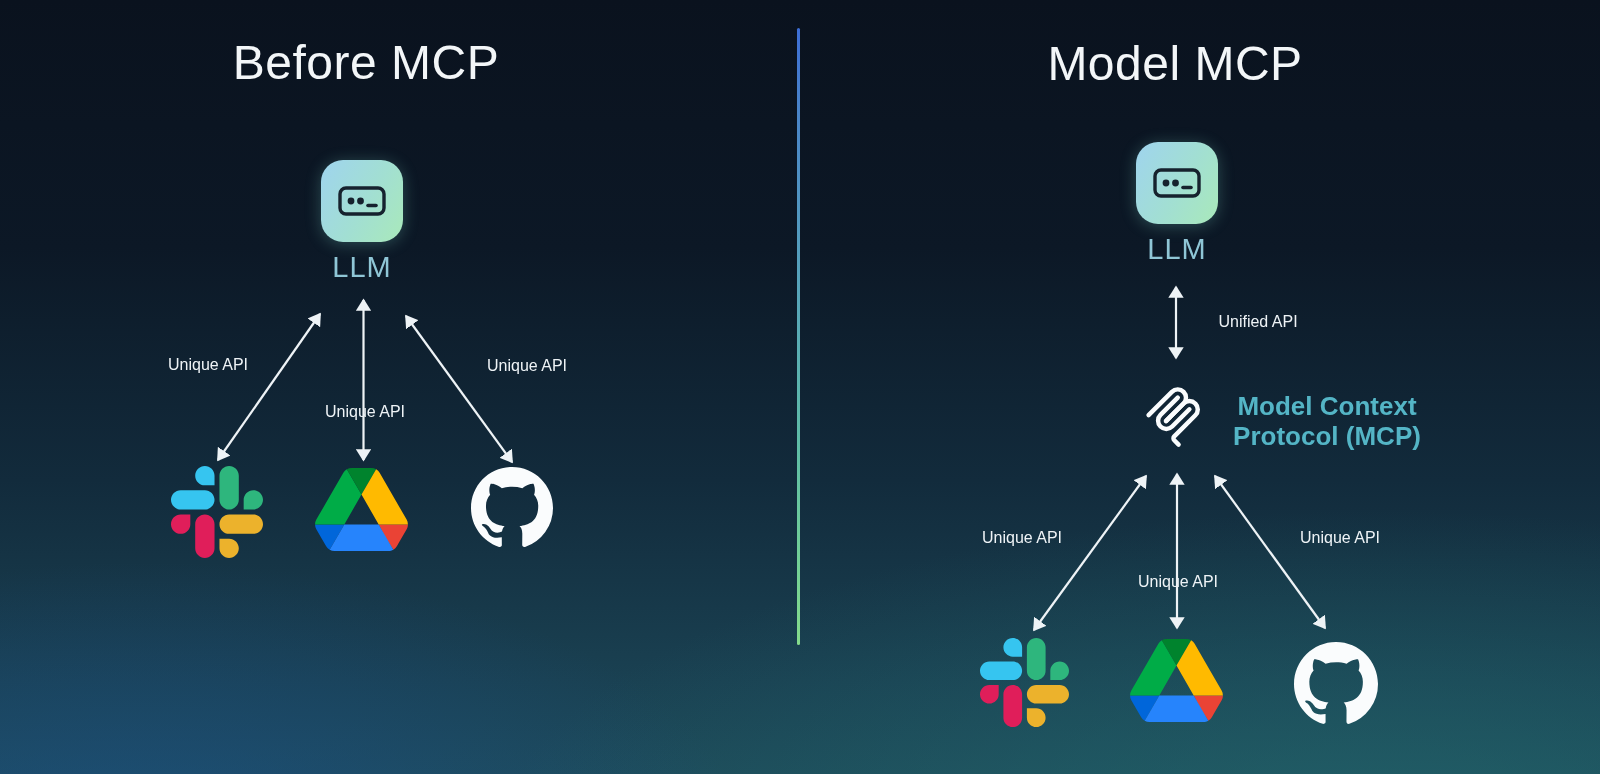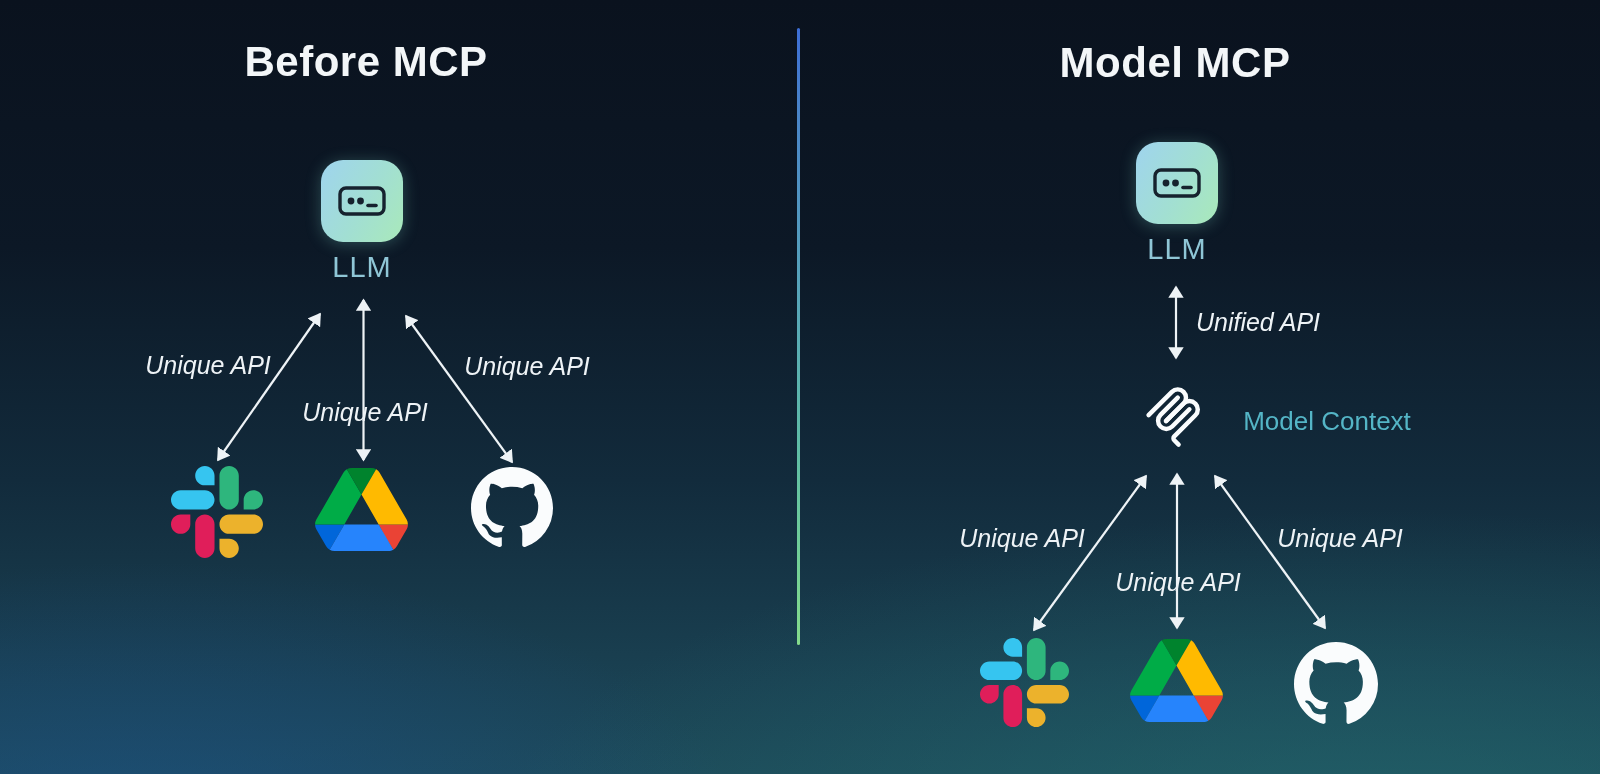--- a/index.html
+++ b/index.html
@@ -13,22 +13,22 @@
     font-family: "Liberation Sans", sans-serif;
     background:
       radial-gradient(ellipse 55% 52% at 9% 108%, rgba(27,80,142,0.55), rgba(27,80,142,0) 68%),
       radial-gradient(ellipse 78% 64% at 86% 112%, rgba(35,110,113,0.62), rgba(35,110,113,0) 72%),
       linear-gradient(180deg, #0a121e 0%, #0c1826 32%, #122b3c 62%, #1a4152 88%, #1d4a59 100%);
   }
 
   .title {
     position: absolute;
     transform: translate(-50%, -50%);
-    font-size: 42px;
-    font-weight: 700;
+    font-size: 48px;
+    font-weight: 400;
     letter-spacing: 0.5px;
     color: #f3f6f8;
     white-space: nowrap;
   }
 
   .divider {
     position: absolute;
     left: 797px;
     top: 28px;
     width: 3px;
@@ -60,34 +60,33 @@
   }
   .llm-label {
     font-size: 29px;
     letter-spacing: 1px;
     color: #8fc6d6;
   }
 
   .api-label {
     position: absolute;
     transform: translate(-50%, -50%);
-    font-size: 25px;
+    font-size: 16px;
     color: #eef3f6;
     white-space: nowrap;
-    font-style: italic;
   }
 
   .mcp-logo { position: absolute; }
   .mcp-text {
     position: absolute;
     transform: translate(-50%, -50%);
     text-align: center;
     font-size: 26px;
     line-height: 30px;
-    font-weight: 400;
+    font-weight: 700;
     color: #54b5c6;
     white-space: nowrap;
   }
 
   .service-icon { position: absolute; }
 </style>
 </head>
 <body>
 
 <div class="canvas">
@@ -181,20 +180,21 @@
     <div class="llm-label">LLM</div>
   </div>
 
   <div class="api-label" style="left:1258px; top:322px">Unified API</div>
 
   <svg class="mcp-logo" style="left:1140px; top:375px" width="67" height="80" viewBox="0 0 195 195" preserveAspectRatio="xMidYMid meet">
       <use href="#sym-mcp"></use>
     </svg>
   <div class="mcp-text" style="left:1327px; top:421px">
     <div>Model Context</div>
+    <div>Protocol (MCP)</div>
   </div>
 
   <div class="api-label" style="left:1022px; top:538px">Unique API</div>
   <div class="api-label" style="left:1178px; top:582px">Unique API</div>
   <div class="api-label" style="left:1340px; top:538px">Unique API</div>
 
   <svg class="service-icon" style="left:980px; top:638px" width="89" height="89">
       <use href="#sym-slack"></use>
     </svg>
   <svg class="service-icon" style="left:1130px; top:639px" width="93" height="83">

